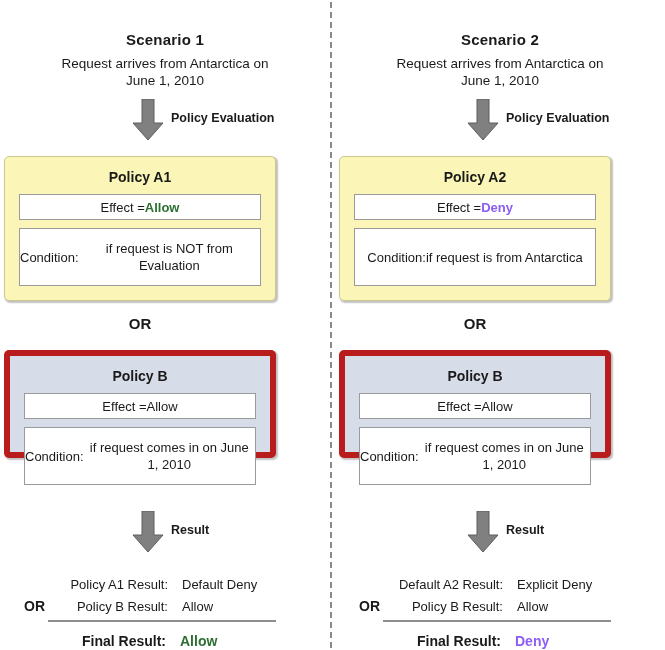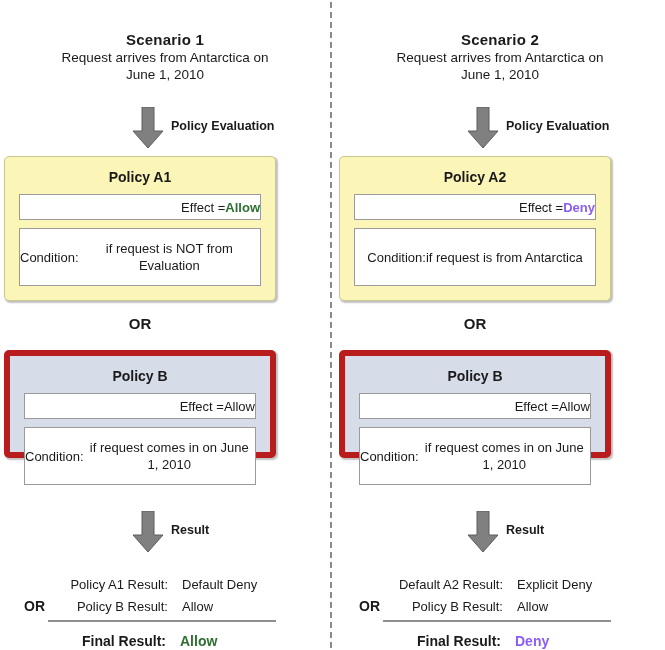--- a/index.html
+++ b/index.html
@@ -48,21 +48,21 @@
     top: 4px;
     left: 0;
     width: 100%;
     text-align: center;
     font-size: 15px;
     font-weight: bold;
     letter-spacing: 0.2px;
   }
   .request-line {
     position: absolute;
-    top: 22px;
+    top: 28px;
     left: 0;
     width: 100%;
     text-align: center;
     font-size: 13.5px;
     line-height: 17px;
   }
 
   
   .arrow {
     position: absolute;
@@ -71,21 +71,21 @@
   }
   .arrow svg { display: block; }
   .arrow-label {
     position: absolute;
     left: 40px;
     top: 12px;
     font-size: 12.5px;
     font-weight: bold;
     white-space: nowrap;
   }
-  .arrow-top { left: 131px; top: 80px; text-align: right; }
+  .arrow-top { left: 131px; top: 72px; text-align: right; }
   .arrow-bottom { left: 131px; top: 484px; }
 
   
   .policy-box {
     position: absolute;
     left: 4px;
     width: 272px;
     border-radius: 5px;
     padding: 6px 7px 9px 7px;
     box-sizing: border-box;
@@ -116,21 +116,20 @@
     display: flex;
     align-items: center;
     justify-content: center;
     text-align: center;
     font-size: 13px;
     line-height: 17px;
   }
   .inner-effect {
     height: 26px;
     margin: 0 7px 8px 7px;
-    justify-content: flex-end;
   }
   .inner-condition {
     height: 58px;
     margin: 0 7px 0 7px;
     flex-direction: row;
   }
 
   
   .or-middle {
     position: absolute;

